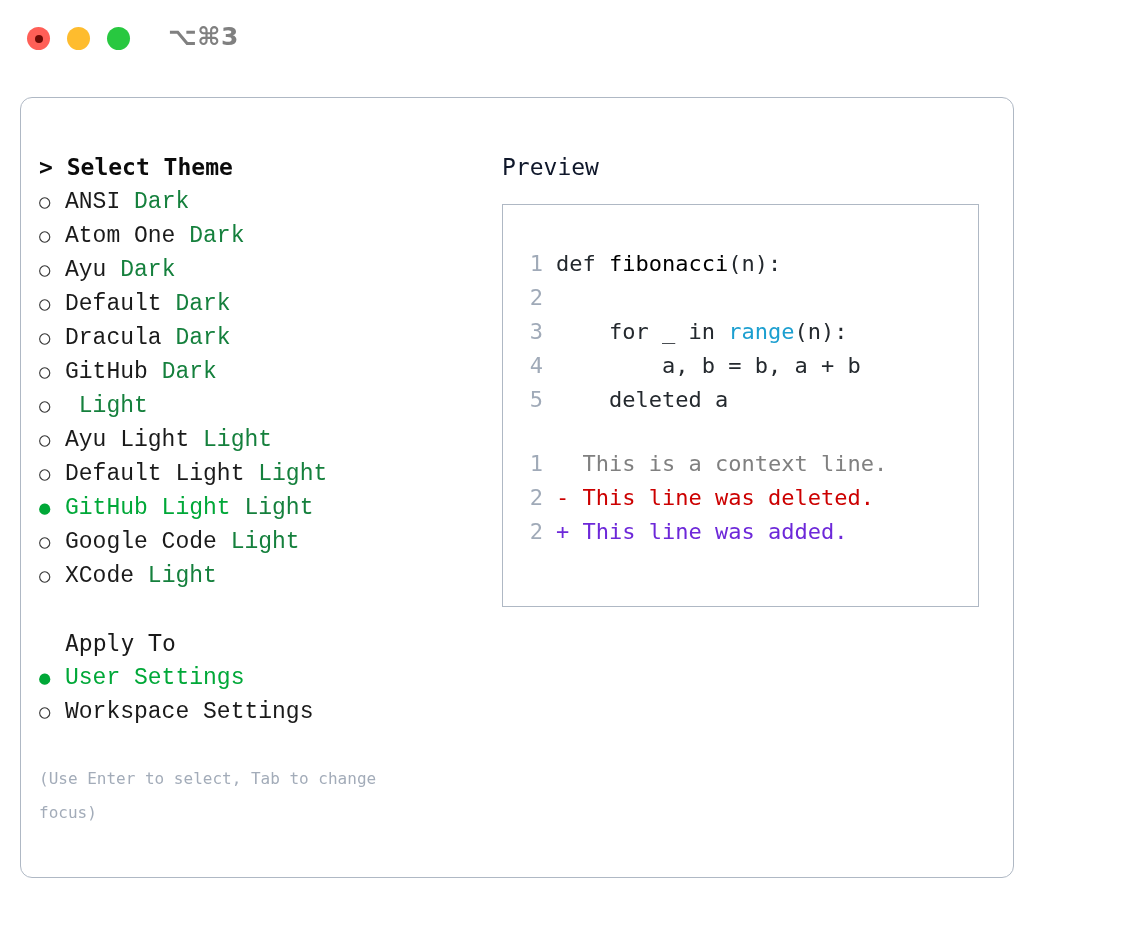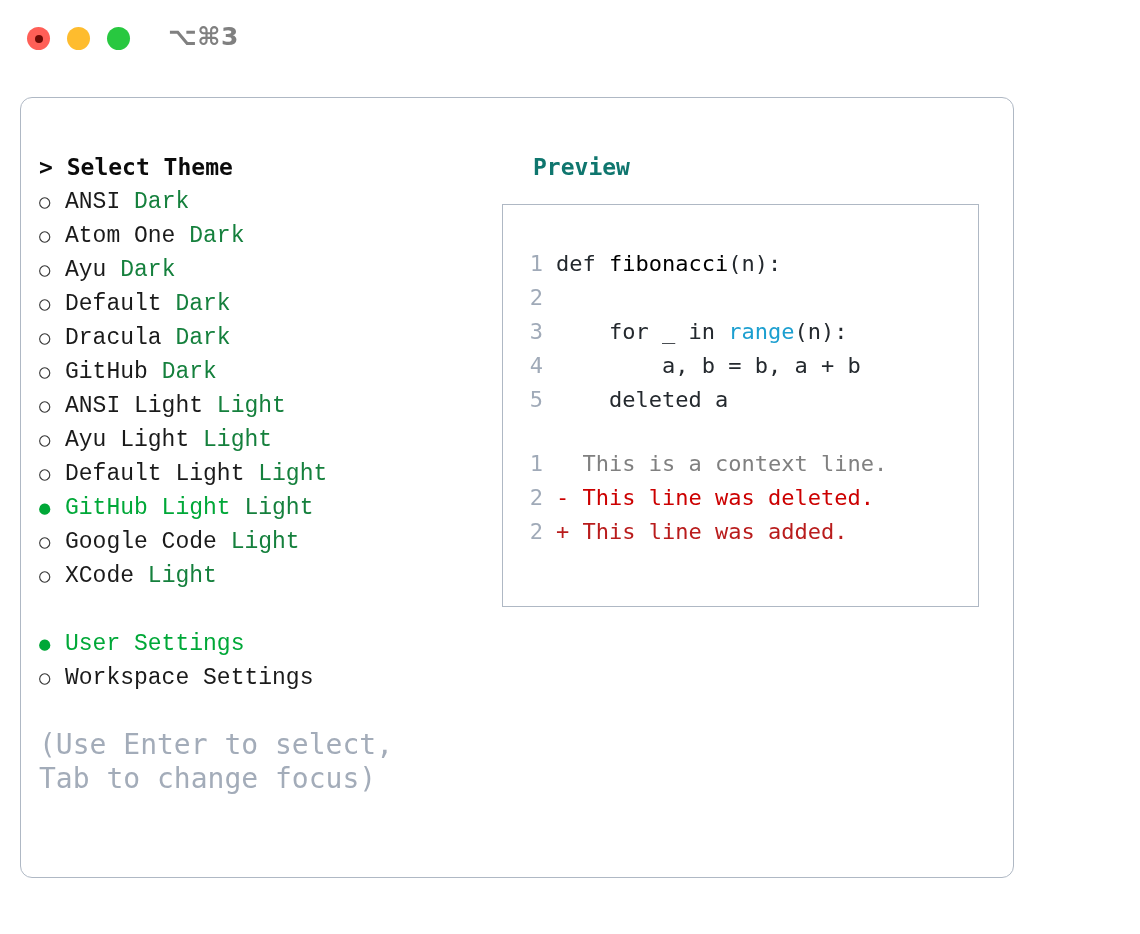--- a/index.html
+++ b/index.html
@@ -129,40 +129,39 @@
   .apply-title {
     font-size: 23px;
     color: #1a1a1a;
     line-height: 34px;
     padding-left: 26px;
     white-space: pre;
   }
 
   .hint {
     margin-top: 34px;
-    font-size: 28px;
+    font-size: 16px;
     line-height: 34px;
     color: #A3ACB9;
     width: 404px;
     white-space: pre-wrap;
   }
 
   
   .right-col {
     position: absolute;
     left: 481px;
     top: 52px;
     width: 500px;
   }
   .preview-title {
     font-size: 23px;
-    font-weight: bold;
-    color: #0f766e;
-    line-height: 34px;
-    margin-left: 31px;
+    font-weight: normal;
+    color: #0f172a;
+    line-height: 34px;
   }
   .preview-box {
     margin-top: 20px;
     width: 477px;
     height: 403px;
     border: 1.5px solid #AFB8C4;
     box-sizing: border-box;
     background: #ffffff;
     position: relative;
   }
@@ -203,21 +202,21 @@
     display: flex;
     align-items: baseline;
     font-size: 22px;
     line-height: 34px;
     height: 34px;
     white-space: pre;
   }
   .diff-line .lineno { color: #A0AAB8; }
   .diff-ctx { color: #808080; }
   .diff-del { color: #CC0000; }
-  .diff-add { color: #b91c1c; }
+  .diff-add { color: #6d28d9; }
 </style>
 </head>
 <body>
 
 <div class="window">
 
   <div class="titlebar">
     <div class="traffic">
       <span class="dot red"></span>
       <span class="dot yellow"></span>
@@ -231,29 +230,30 @@
 
       <div class="left-col">
         <div class="section-title">&gt; Select Theme</div>
         <div id="theme-list">
             <div class="opt-row"><span class="marker">○</span><span class="opt-name">ANSI</span><span class="opt-name"> </span><span class="opt-kind">Dark</span></div>
             <div class="opt-row"><span class="marker">○</span><span class="opt-name">Atom One</span><span class="opt-name"> </span><span class="opt-kind">Dark</span></div>
             <div class="opt-row"><span class="marker">○</span><span class="opt-name">Ayu</span><span class="opt-name"> </span><span class="opt-kind">Dark</span></div>
             <div class="opt-row"><span class="marker">○</span><span class="opt-name">Default</span><span class="opt-name"> </span><span class="opt-kind">Dark</span></div>
             <div class="opt-row"><span class="marker">○</span><span class="opt-name">Dracula</span><span class="opt-name"> </span><span class="opt-kind">Dark</span></div>
             <div class="opt-row"><span class="marker">○</span><span class="opt-name">GitHub</span><span class="opt-name"> </span><span class="opt-kind">Dark</span></div>
-            <div class="opt-row"><span class="marker">○</span><span class="opt-name">ANSI Light</span><span class="opt-name"> </span><span class="opt-kind">Light</span></div>
+            <div class="opt-row"><span class="marker">○</span><span class="opt-name"> </span><span class="opt-kind">Light</span></div>
             <div class="opt-row"><span class="marker">○</span><span class="opt-name">Ayu Light</span><span class="opt-name"> </span><span class="opt-kind">Light</span></div>
             <div class="opt-row"><span class="marker">○</span><span class="opt-name">Default Light</span><span class="opt-name"> </span><span class="opt-kind">Light</span></div>
             <div class="opt-row selected"><span class="marker selected">●</span><span class="opt-name">GitHub Light</span><span class="opt-name"> </span><span class="opt-kind">Light</span></div>
             <div class="opt-row"><span class="marker">○</span><span class="opt-name">Google Code</span><span class="opt-name"> </span><span class="opt-kind">Light</span></div>
             <div class="opt-row"><span class="marker">○</span><span class="opt-name">XCode</span><span class="opt-name"> </span><span class="opt-kind">Light</span></div>
           </div>
 
         <div class="apply-block">
+          <div class="apply-title">Apply To</div>
           <div id="apply-list">
               <div class="opt-row selected"><span class="marker selected">●</span><span class="opt-name">User Settings</span></div>
               <div class="opt-row"><span class="marker">○</span><span class="opt-name">Workspace Settings</span></div>
             </div>
         </div>
 
         <div class="hint">(Use Enter to select, Tab to change focus)</div>
       </div>
 
       <div class="right-col">

